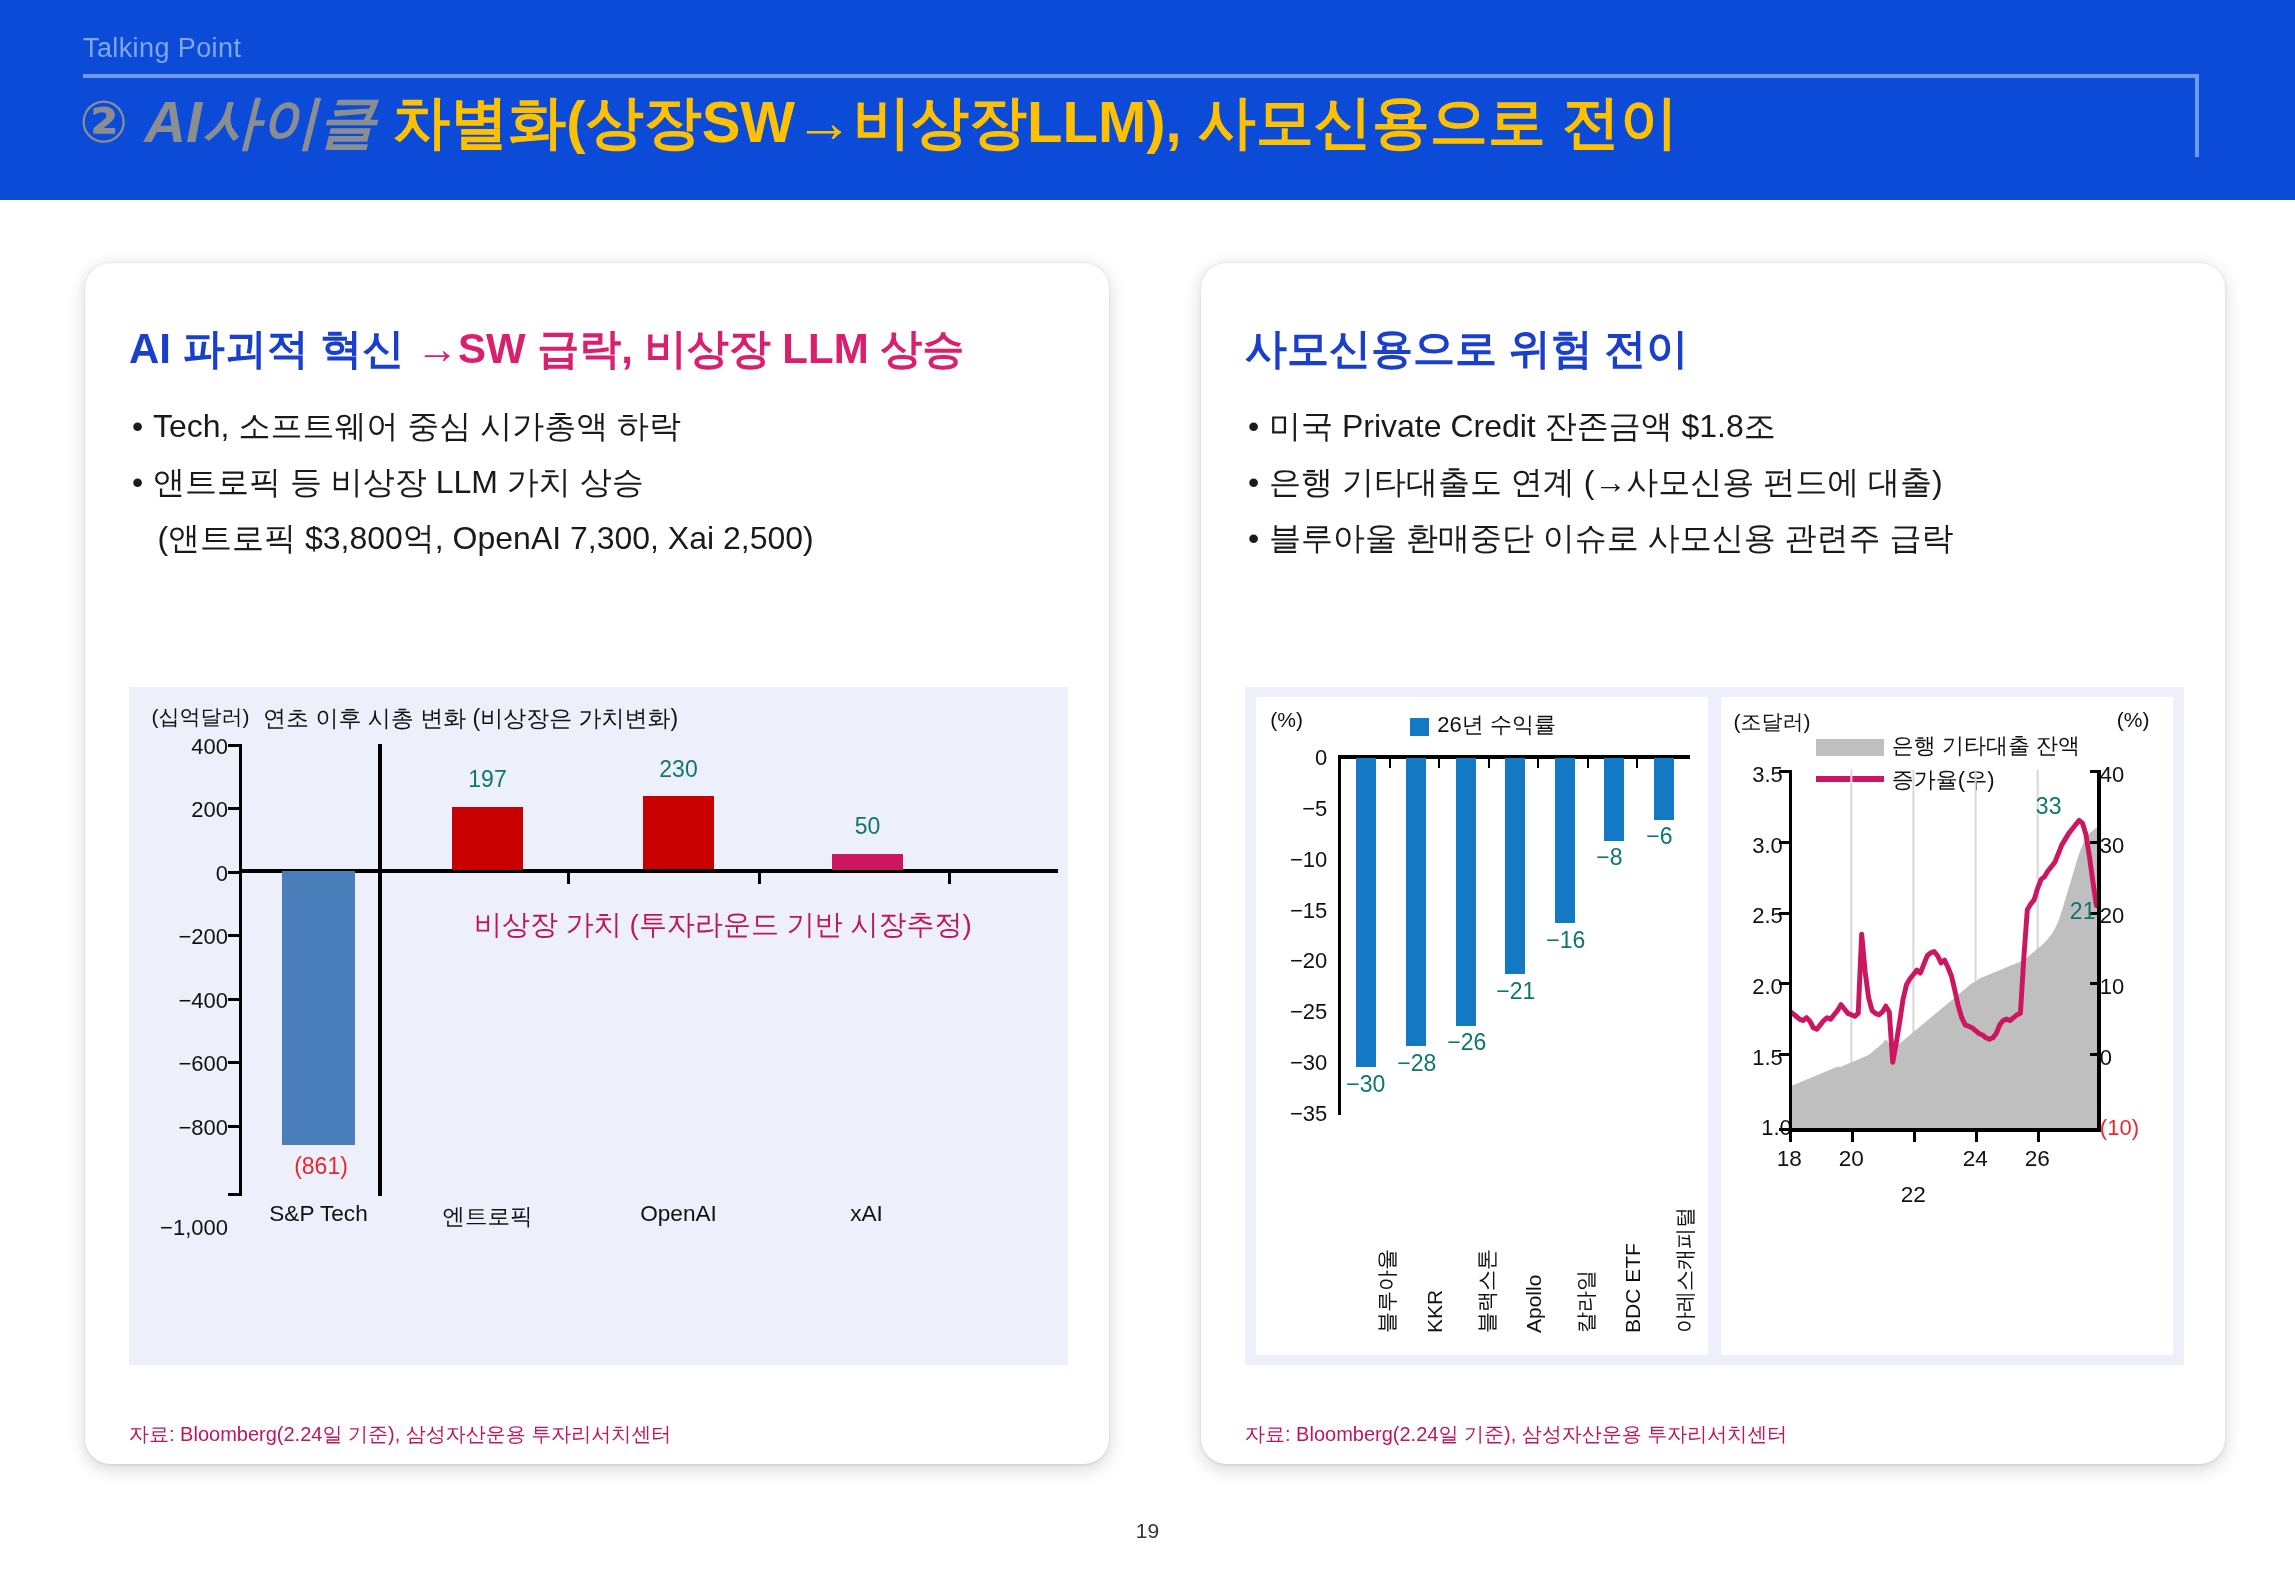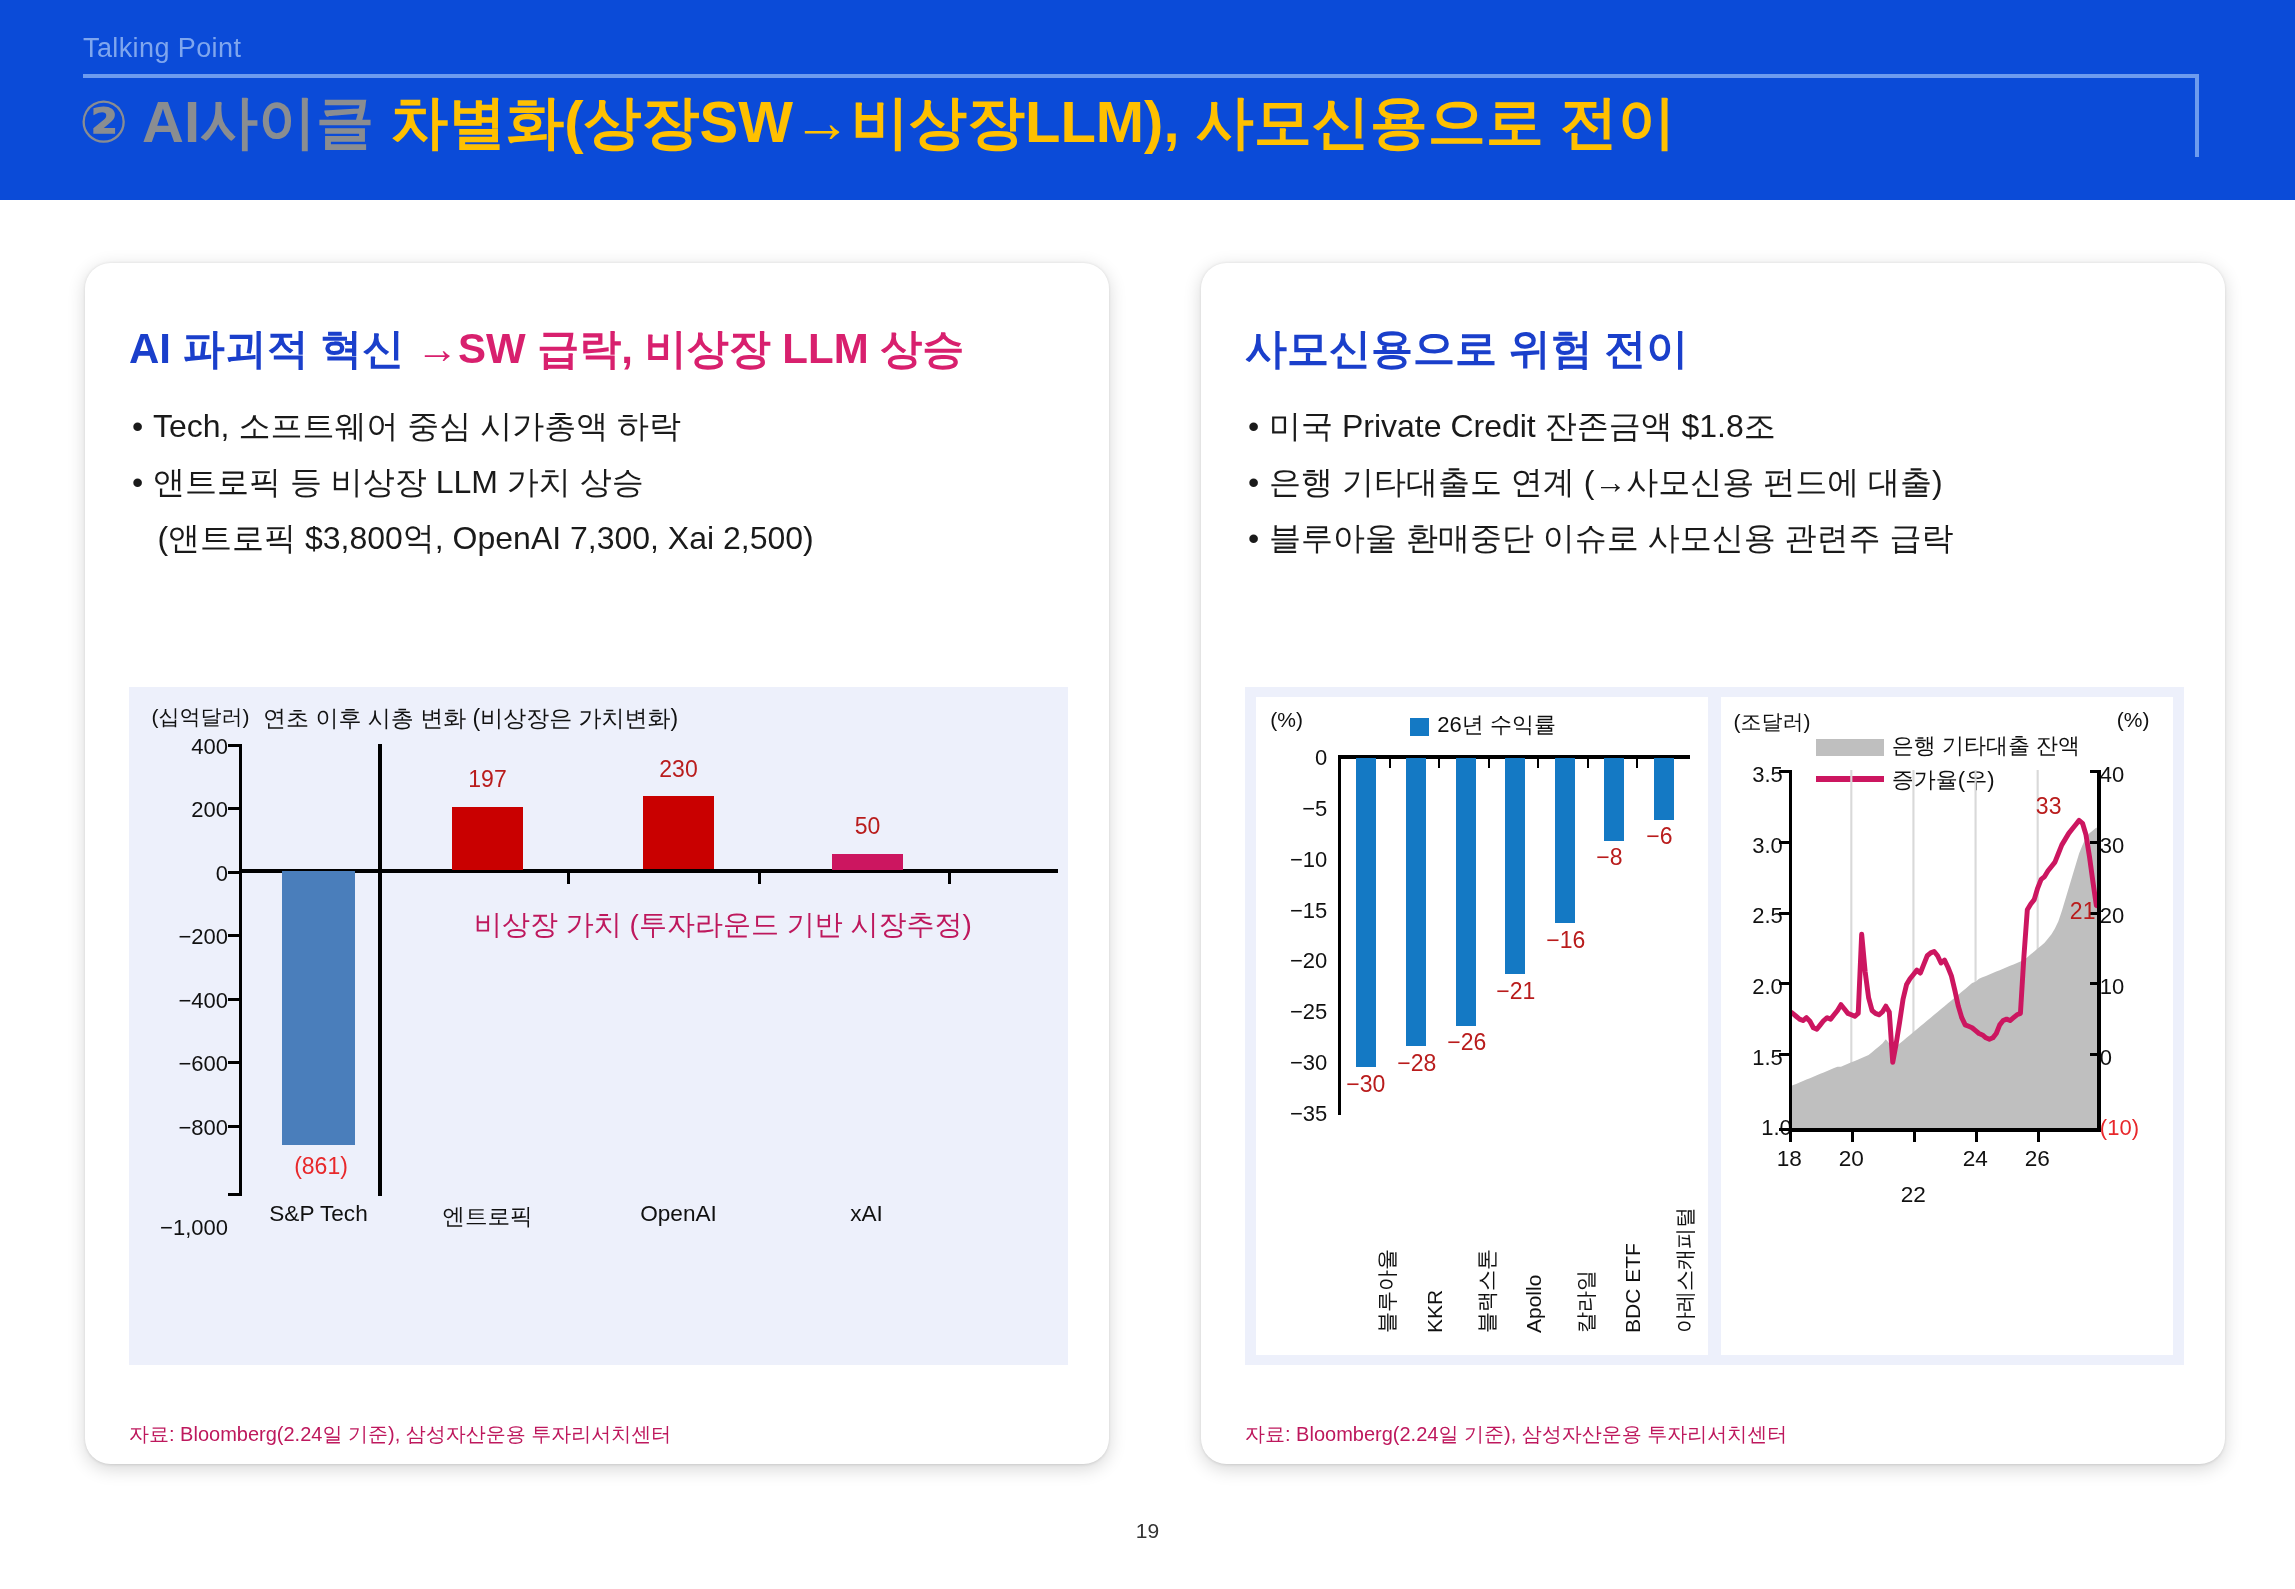--- a/index.html
+++ b/index.html
@@ -27,21 +27,21 @@
   .header-rule-right {
     position: absolute; left: 2195px; top: 74px; width: 3.5px; height: 83px;
     background: #6E9BEE;
   }
   .header-title {
     position: absolute; left: 79px; top: 90px;
     font-size: 58px; font-weight: 700; white-space: nowrap;
     line-height: 1.1;
   }
   .t-num   { color: #8A8D91; font-weight: 700; }
-  .t-grey  { color: #8A8D91; font-weight: 700; }
+  .t-grey  { color: #8A8D91; font-weight: 700; font-style: italic; }
   .t-gold  { color: #FFC000; font-weight: 700; }
 
   
   .card {
     position: absolute; background: #ffffff;
     border-radius: 25.4px;
     box-shadow: 0 4.2px 18.4px rgba(0,0,0,0.16), 0 0.7px 2.8px rgba(0,0,0,0.10);
   }
   #card-left  { left: 85px;  top: 263px; width: 1024px; height: 1201px; }
   #card-right { left: 1201px; top: 263px; width: 1024px; height: 1201px; }
@@ -74,21 +74,21 @@
   #panel-right { left: 44px; top: 424px; width: 939px; height: 678px;
                  display: flex; gap: 12.7px; padding: 10px 11.3px; }
   .subchart { background:#ffffff; position: relative; }
   #sub-a { width: 452px; height: 658px; }
   #sub-b { width: 452px; height: 658px; }
 
   .axis-unit { position: absolute; font-size: 21px; color: #111; white-space: nowrap; }
   .chart-title { position: absolute; font-size: 23px; color: #111; white-space: nowrap; }
   .tick-lbl { position: absolute; font-size: 22px; color: #111; white-space: nowrap; text-align: right; }
   .cat-lbl  { position: absolute; font-size: 22.6px; color: #111; white-space: nowrap; }
-  .val-lbl  { position: absolute; font-size: 23px; color: #b91c1c; white-space: nowrap; }
+  .val-lbl  { position: absolute; font-size: 23px; color: #0f766e; white-space: nowrap; }
   .val-lbl.red { color: #E8282B; }
   .note-lbl { position: absolute; font-size: 28px; color: #be185d; white-space: nowrap; }
 
   .vline { position: absolute; background: #000; }
   .bar { position: absolute; }
 
   .legend-sq { position:absolute; width: 18.4px; height: 18.4px; }
   .legend-tx { position:absolute; font-size: 22px; color:#111; white-space: nowrap; }
   .legend-ln { position:absolute; height: 6.4px; }
 

